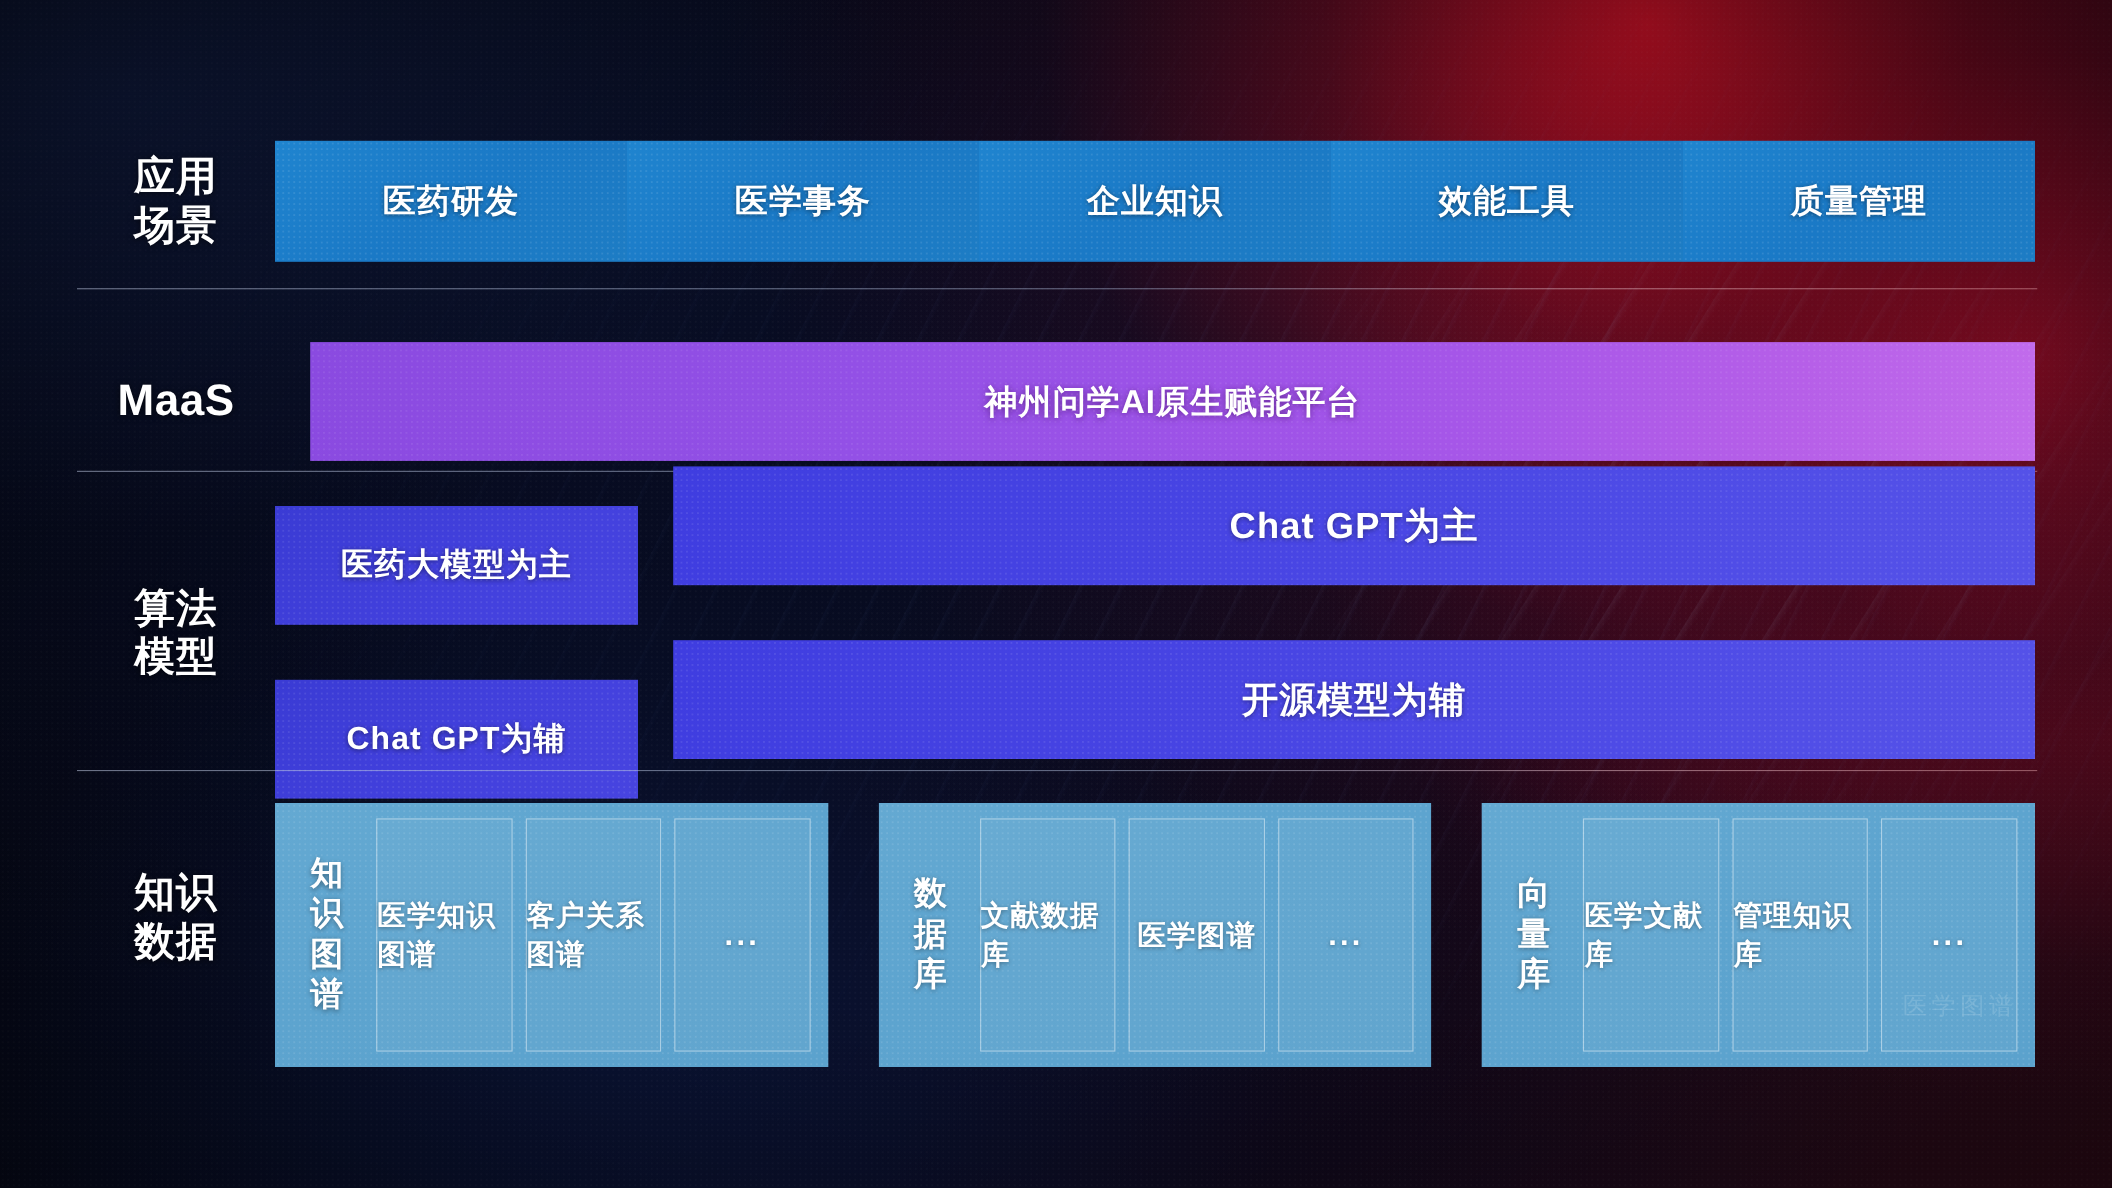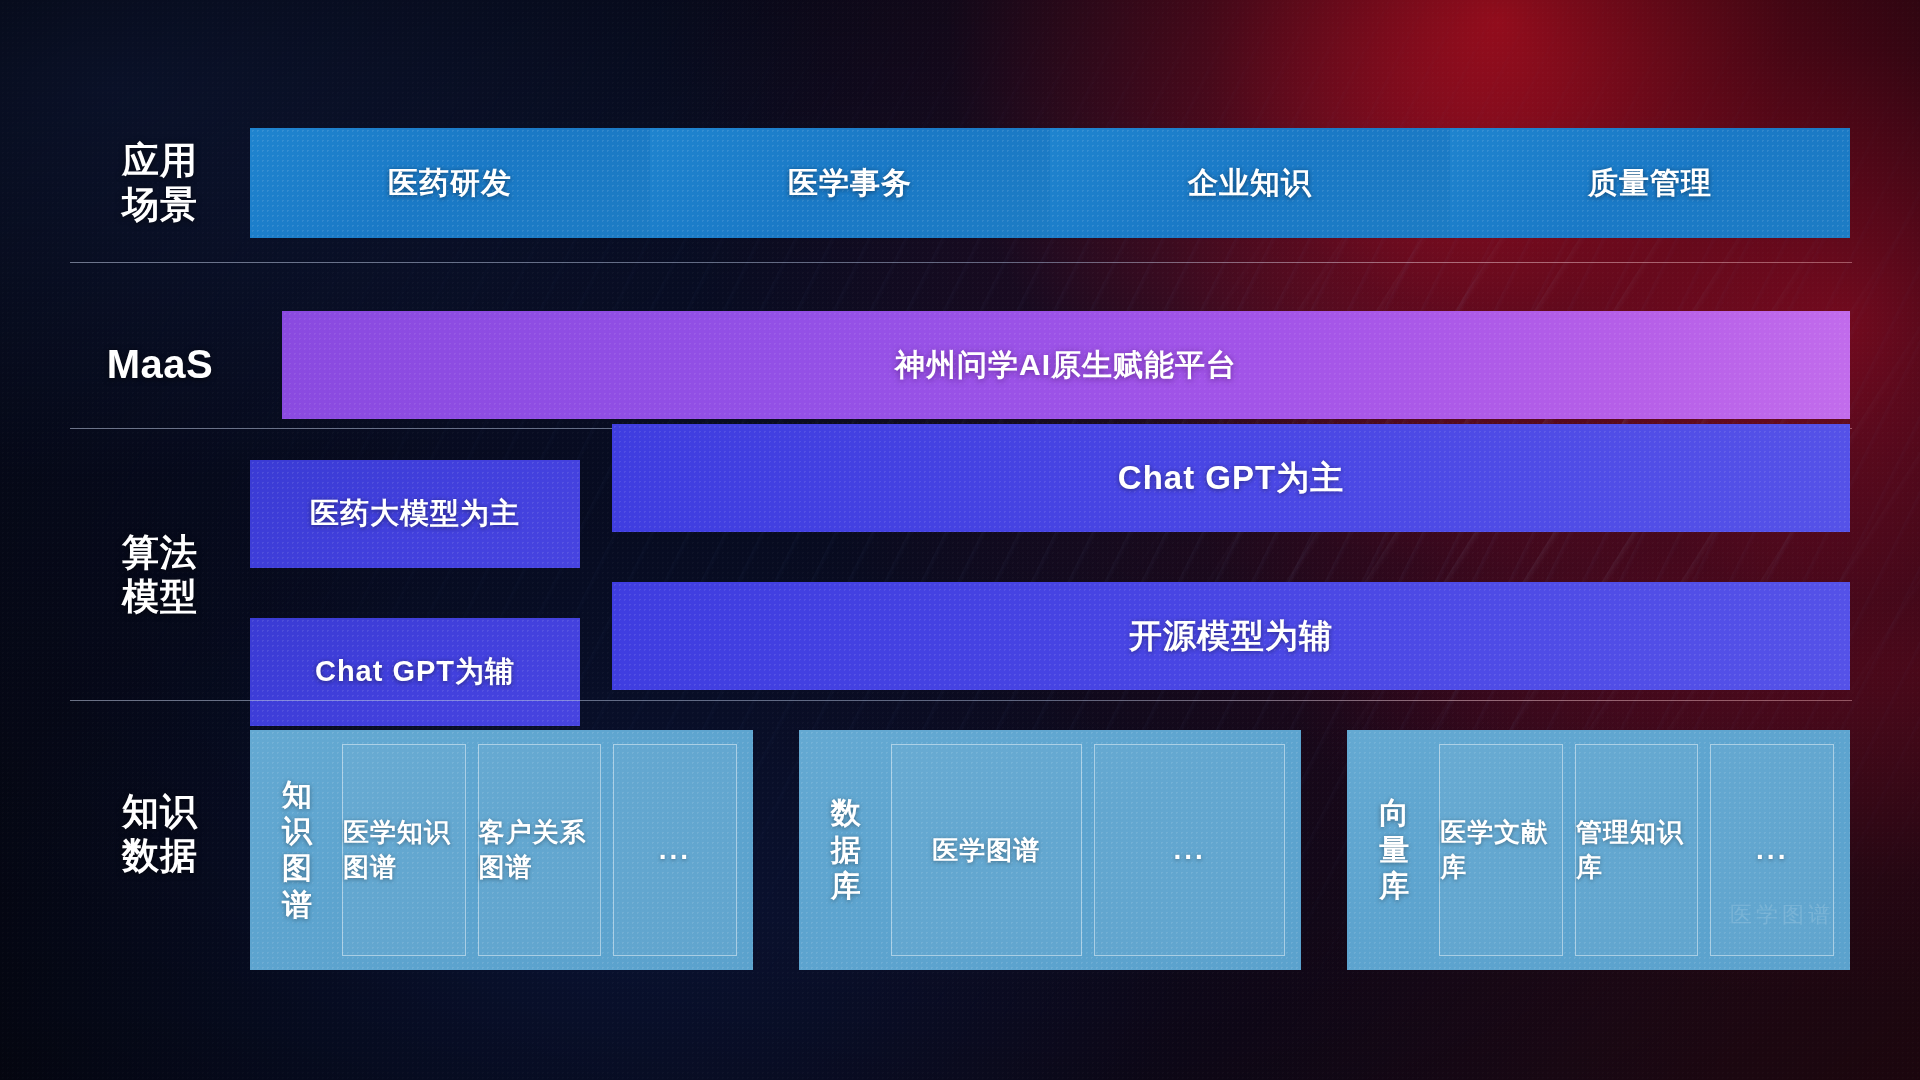--- a/index.html
+++ b/index.html
@@ -264,20 +264,21 @@
     <div class="row" id="row-apps">
       <div class="row-label cn">
         <div>应用</div>
         <div>场景</div>
       </div>
       <div class="row-body">
         <div class="app-cards">
           <div class="app-card">医药研发</div>
           <div class="app-card">医学事务</div>
           <div class="app-card">企业知识</div>
+          <div class="app-card">效能工具</div>
           <div class="app-card">质量管理</div>
         </div>
       </div>
     </div>
 
     <div class="divider" style="top: 262px;"></div>
 
     <div class="row" id="row-maas">
       <div class="row-label en">MaaS</div>
       <div class="row-body">
@@ -330,20 +331,21 @@
             </div>
           </div>
 
           <div class="know-group">
             <div class="know-title">
               <span>数</span>
               <span>据</span>
               <span>库</span>
             </div>
             <div class="know-items">
+              <div class="know-item">文献数据库</div>
               <div class="know-item">医学图谱</div>
               <div class="know-item ellipsis">...</div>
             </div>
           </div>
 
           <div class="know-group">
             <div class="know-title">
               <span>向</span>
               <span>量</span>
               <span>库</span>

